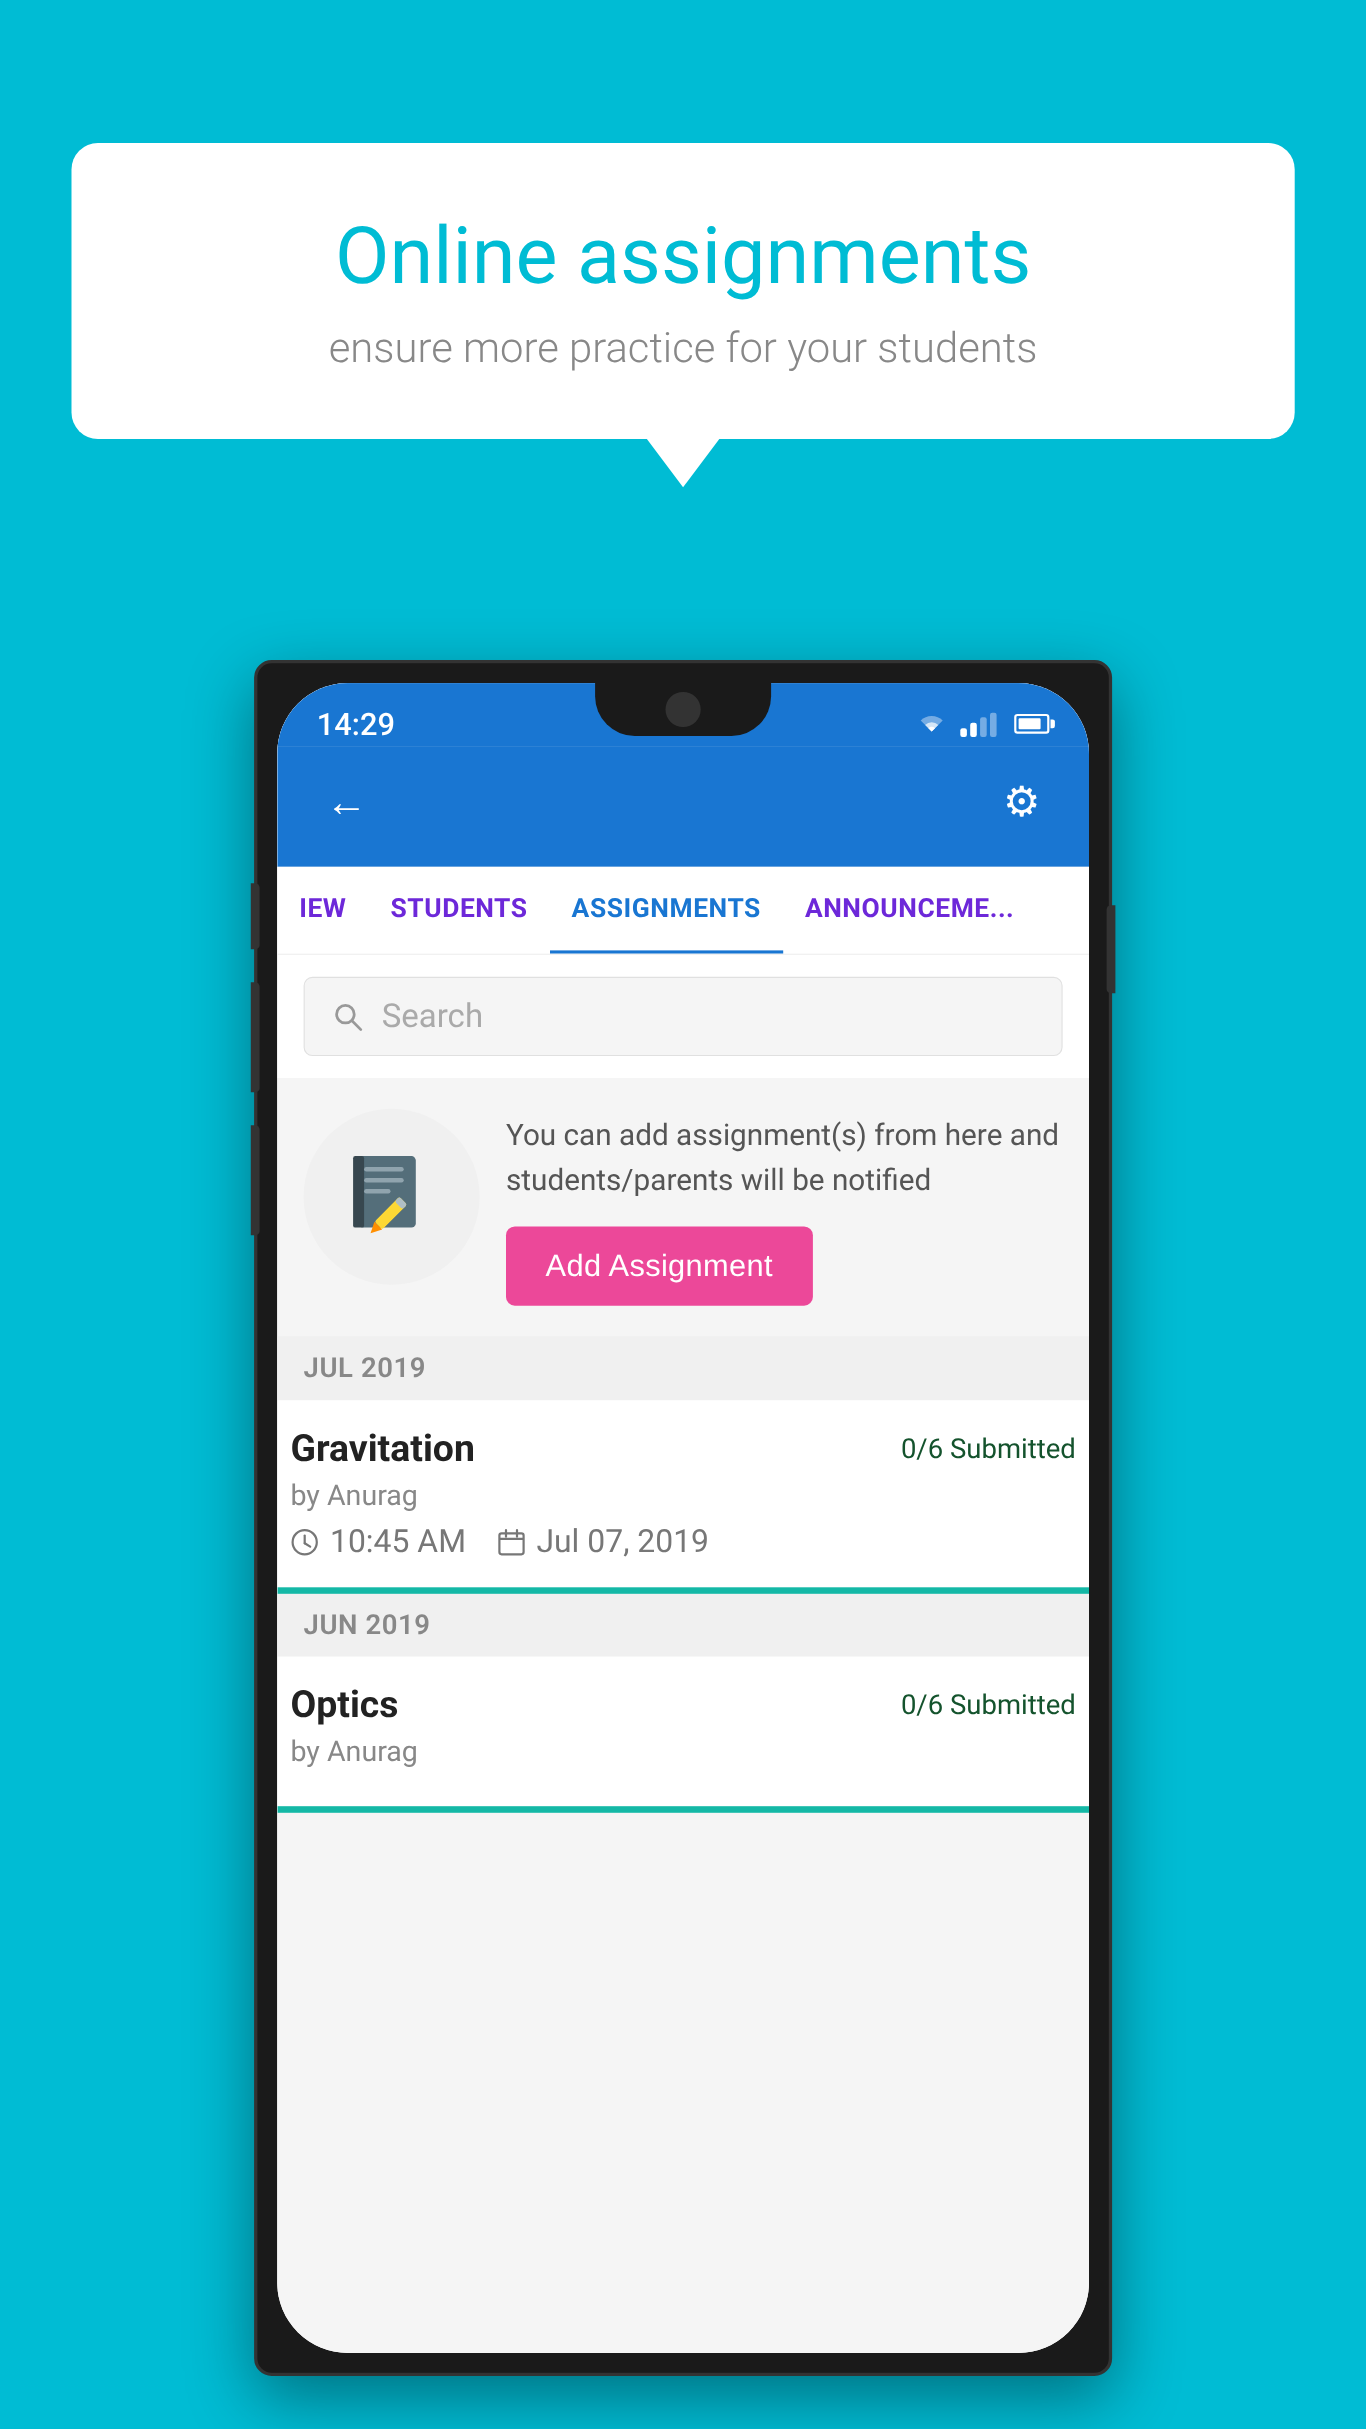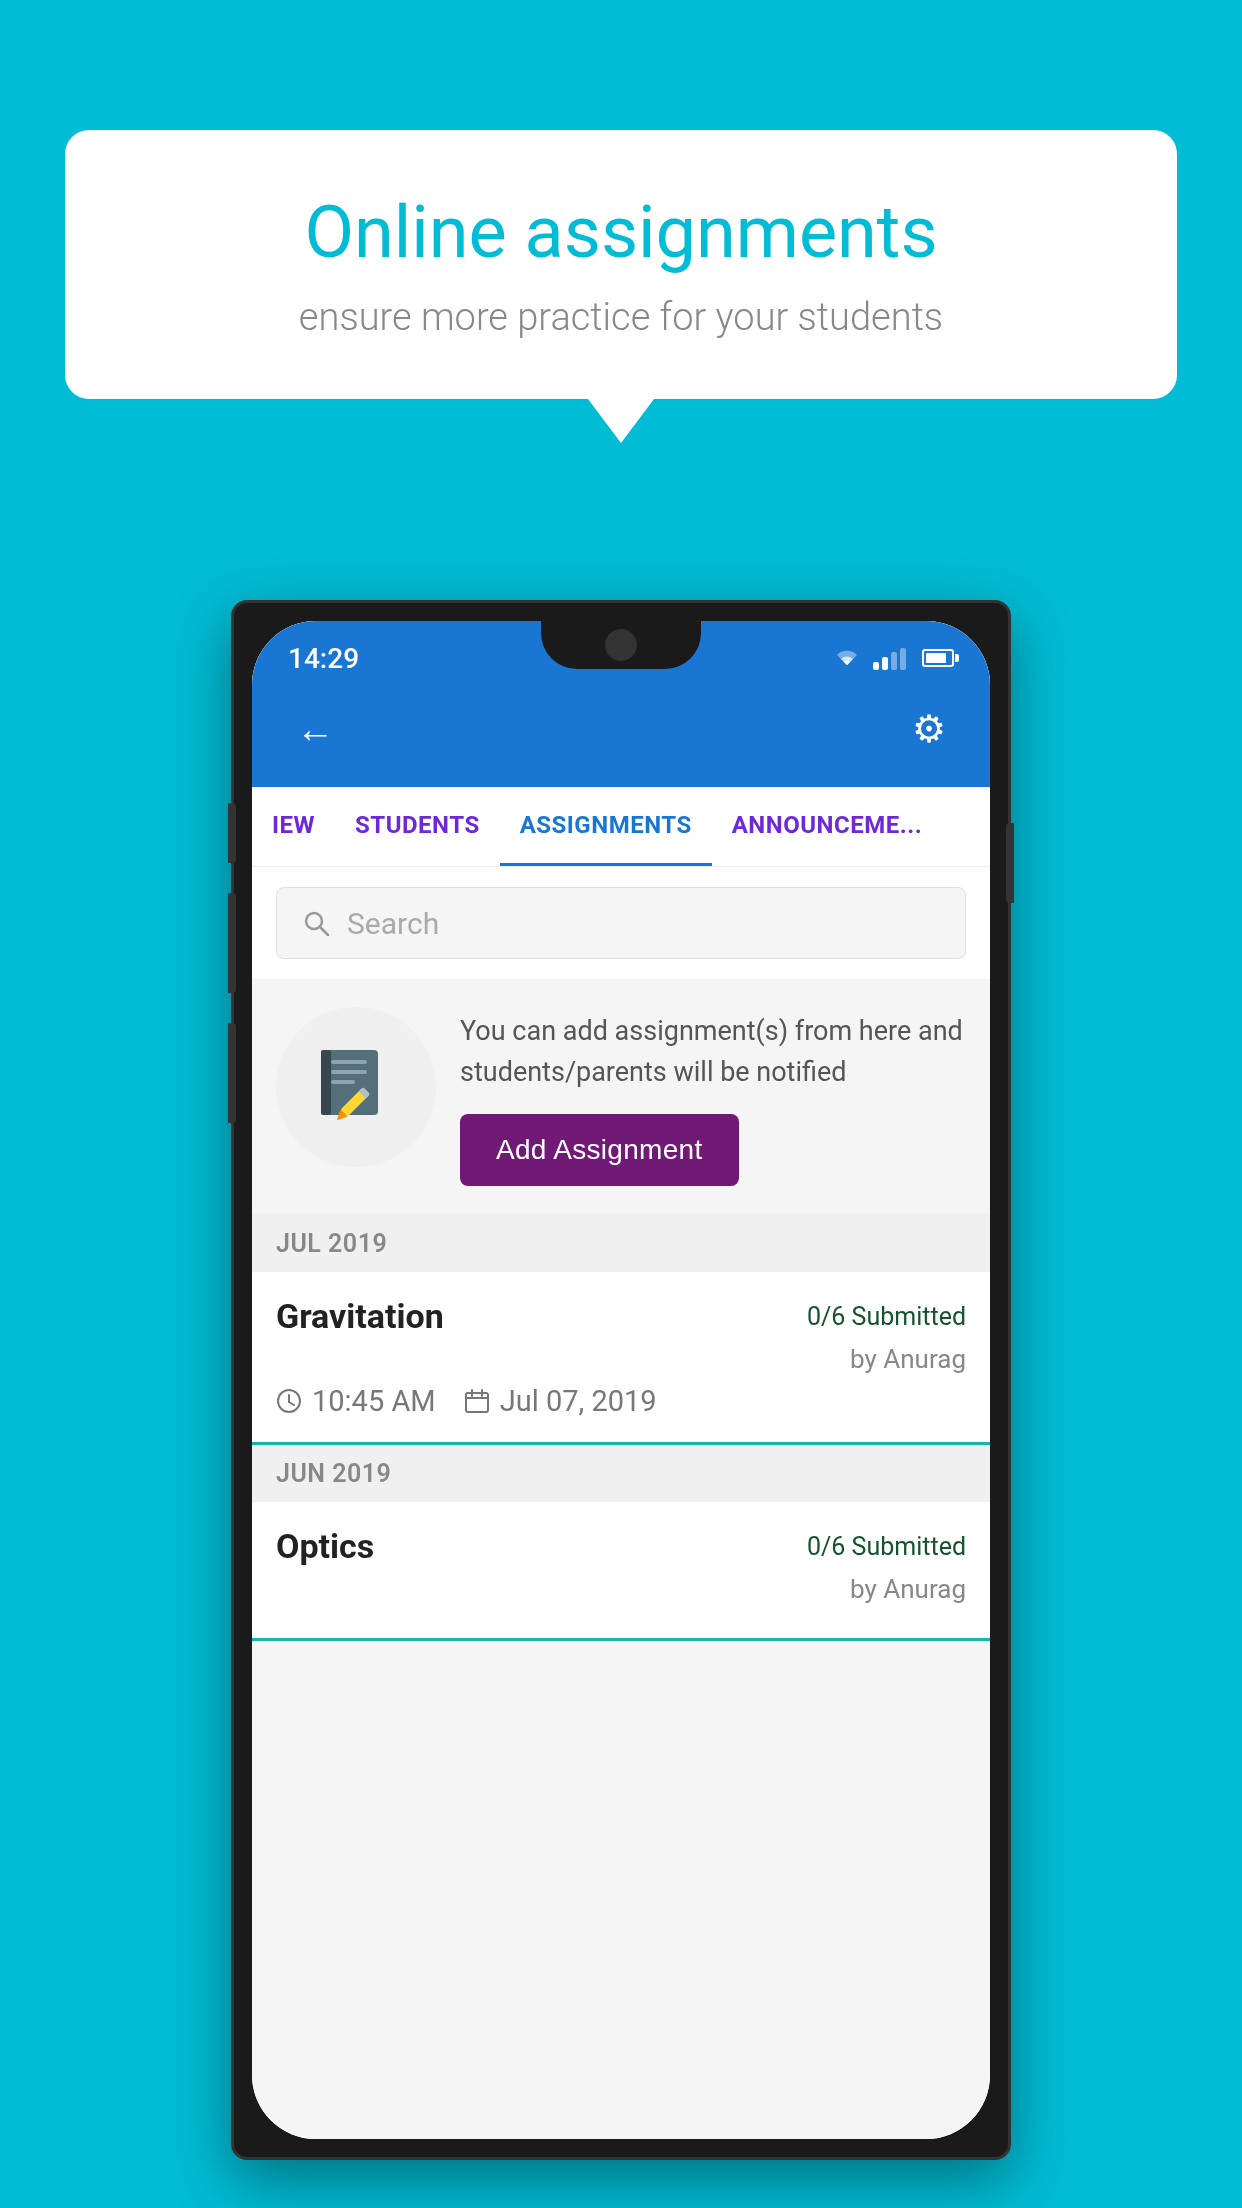--- a/index.html
+++ b/index.html
@@ -283,21 +283,21 @@
     }
 
     .promo-description {
       font-size: 27px;
       color: #555;
       line-height: 1.5;
       margin-bottom: 22px;
     }
 
     .add-assignment-btn {
-      background: #701a75;
+      background: #ec4899;
       color: white;
       border: none;
       border-radius: 8px;
       padding: 20px 36px;
       font-size: 28px;
       font-weight: 500;
       cursor: pointer;
       letter-spacing: 0.3px;
     }
 
@@ -306,24 +306,23 @@
       background: #f0f0f0;
       padding: 14px 24px;
       font-size: 25px;
       color: #888;
       font-weight: 600;
       letter-spacing: 0.5px;
     }
 
     
     .assignment-item {
-      padding: 24px 24px;
-      border-bottom: 3px solid #14b8a6;
-      background: white;
-      text-align: right;
+      padding: 24px 12px;
+      border-bottom: 6px solid #14b8a6;
+      background: white;
     }
 
     .assignment-row1 {
       display: flex;
       justify-content: space-between;
       align-items: center;
       margin-bottom: 8px;
     }
 
     .assignment-name {

